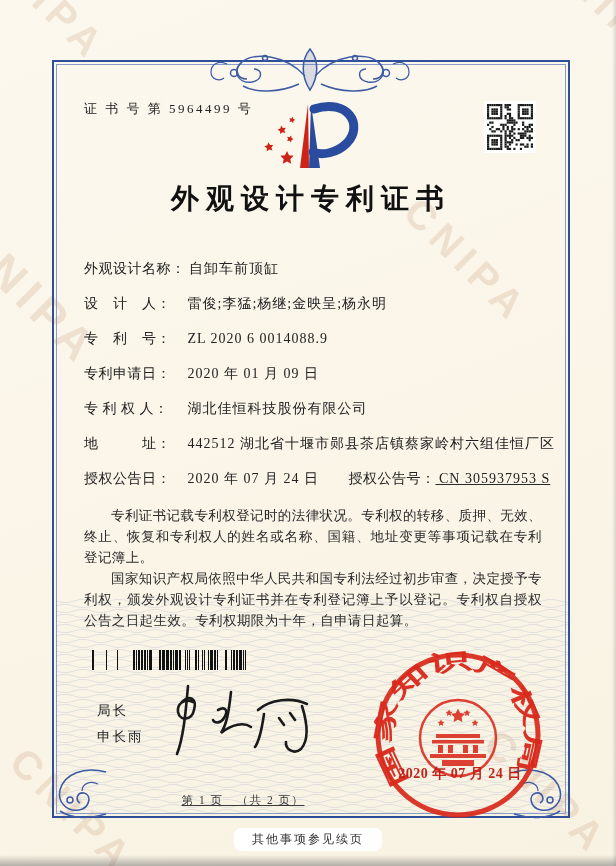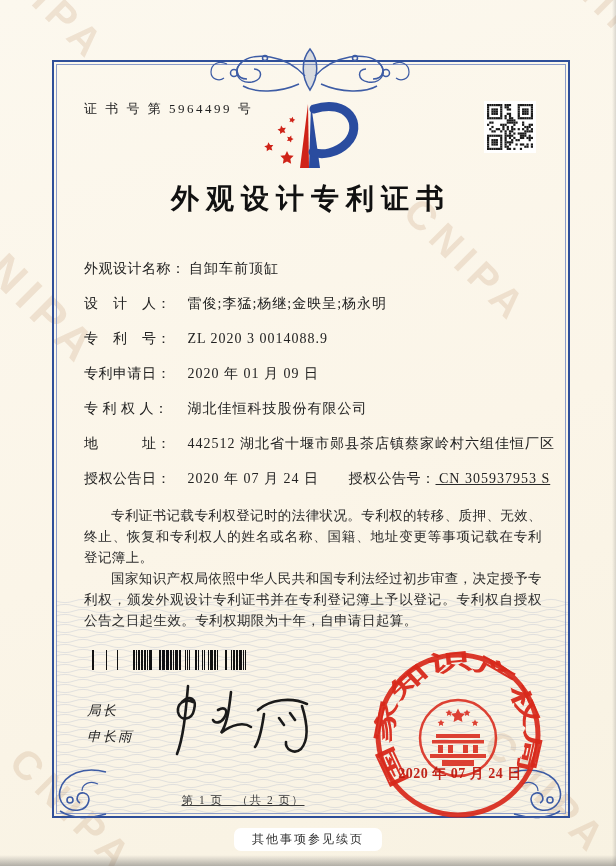--- a/index.html
+++ b/index.html
@@ -18,23 +18,23 @@
   .title{position:absolute; left:52px; top:180px; width:518px; text-align:center;
       font-size:28px; font-weight:700; letter-spacing:7px; color:#111;}
   .fields{position:absolute; left:84px; top:259px; width:462px;}
   .frow{line-height:20px; margin-bottom:15px; font-size:14px; white-space:nowrap;}
   .flabel{display:inline-block; min-width:100px; letter-spacing:0.5px; color:#222;}
   .fvalue{letter-spacing:1px; color:#222;}
   .fpair2{margin-left:26px;text-decoration:underline;}
   .body-text{position:absolute; left:84px; top:505px; width:458px; font-size:13.5px;
       line-height:21px; text-align:justify; color:#2b2b2b;}
   .body-text p{margin:0; text-indent:2em; letter-spacing:0.4px;}
-  .officer{position:absolute; left:87px; top:698px;
+  .officer{position:absolute; left:97px; top:698px;
       font-family:"Liberation Sans","DejaVu Sans",sans-serif; font-size:13.5px;
-      line-height:26px; color:#1d1d1d; letter-spacing:2px;font-style:italic;}
+      line-height:26px; color:#1d1d1d; letter-spacing:2px;}
   .seal-date{position:absolute; left:378px; top:765px; width:164px; text-align:center;
       color:rgba(190,25,15,0.95); font-size:14px; letter-spacing:0.5px; font-weight:600;}
   .pagination{position:absolute; left:36px; top:793px; width:414px; text-align:center;
       font-size:11.5px; letter-spacing:1.5px; color:#3a3a3a;text-decoration:underline;}
   .footer-note{position:absolute; left:0; right:0; top:828px; margin:0 auto;
       width:fit-content; background:#ffffff; padding:3px 18px; font-size:12px;
       letter-spacing:2px; color:#333;border-radius:7px;}
   .shadow-bottom{position:absolute; left:0; right:0; bottom:0; height:11px;
       background:linear-gradient(to bottom, rgba(90,90,90,0) 0%, rgba(90,90,90,0.45) 100%);}
   .shadow-right{position:absolute; top:0; bottom:0; right:0; width:4px;
@@ -380,21 +380,21 @@
     <div class="frow">
       <span class="flabel">外观设计名称：</span>
       <span class="fvalue">自卸车前顶缸</span>
     </div>
     <div class="frow">
       <span class="flabel">设　计　人：</span>
       <span class="fvalue">雷俊;李猛;杨继;金映呈;杨永明</span>
     </div>
     <div class="frow">
       <span class="flabel">专　利　号：</span>
-      <span class="fvalue">ZL 2020 3 0014088.9</span>
+      <span class="fvalue">ZL 2020 6 0014088.9</span>
     </div>
     <div class="frow">
       <span class="flabel">专利申请日：</span>
       <span class="fvalue">2020 年 01 月 09 日</span>
     </div>
     <div class="frow">
       <span class="flabel">专 利 权 人：</span>
       <span class="fvalue">湖北佳恒科技股份有限公司</span>
     </div>
     <div class="frow">

